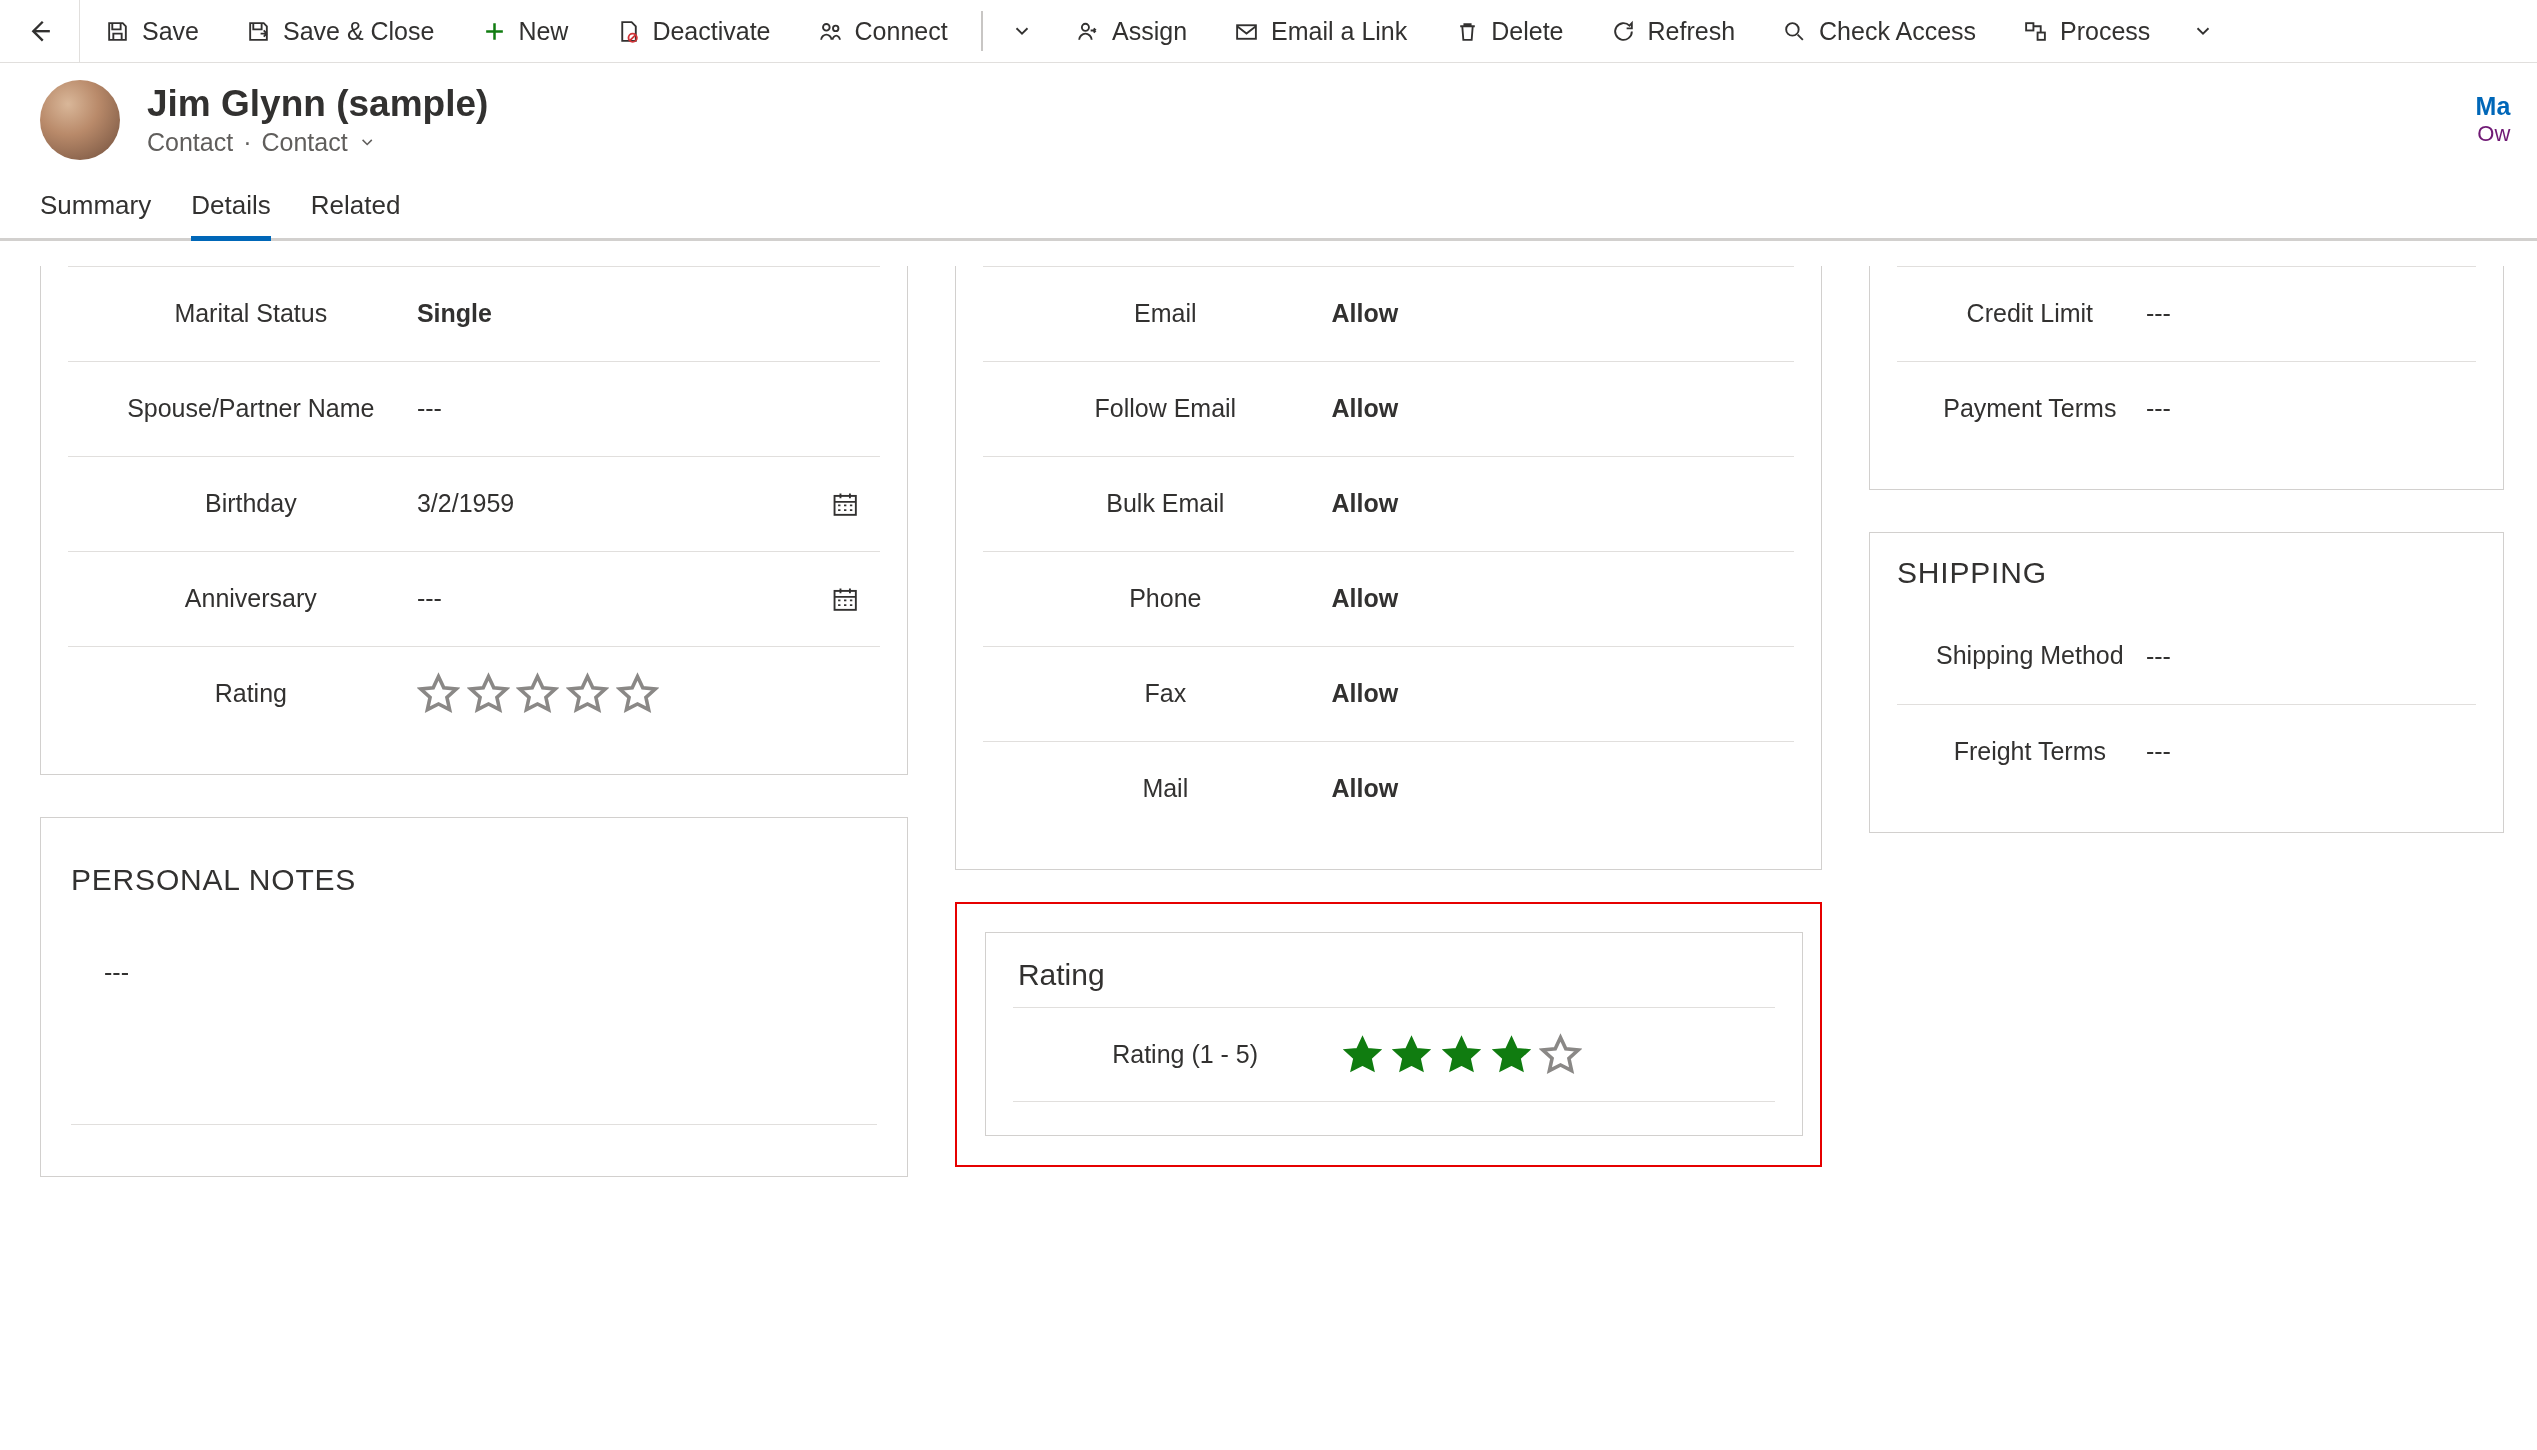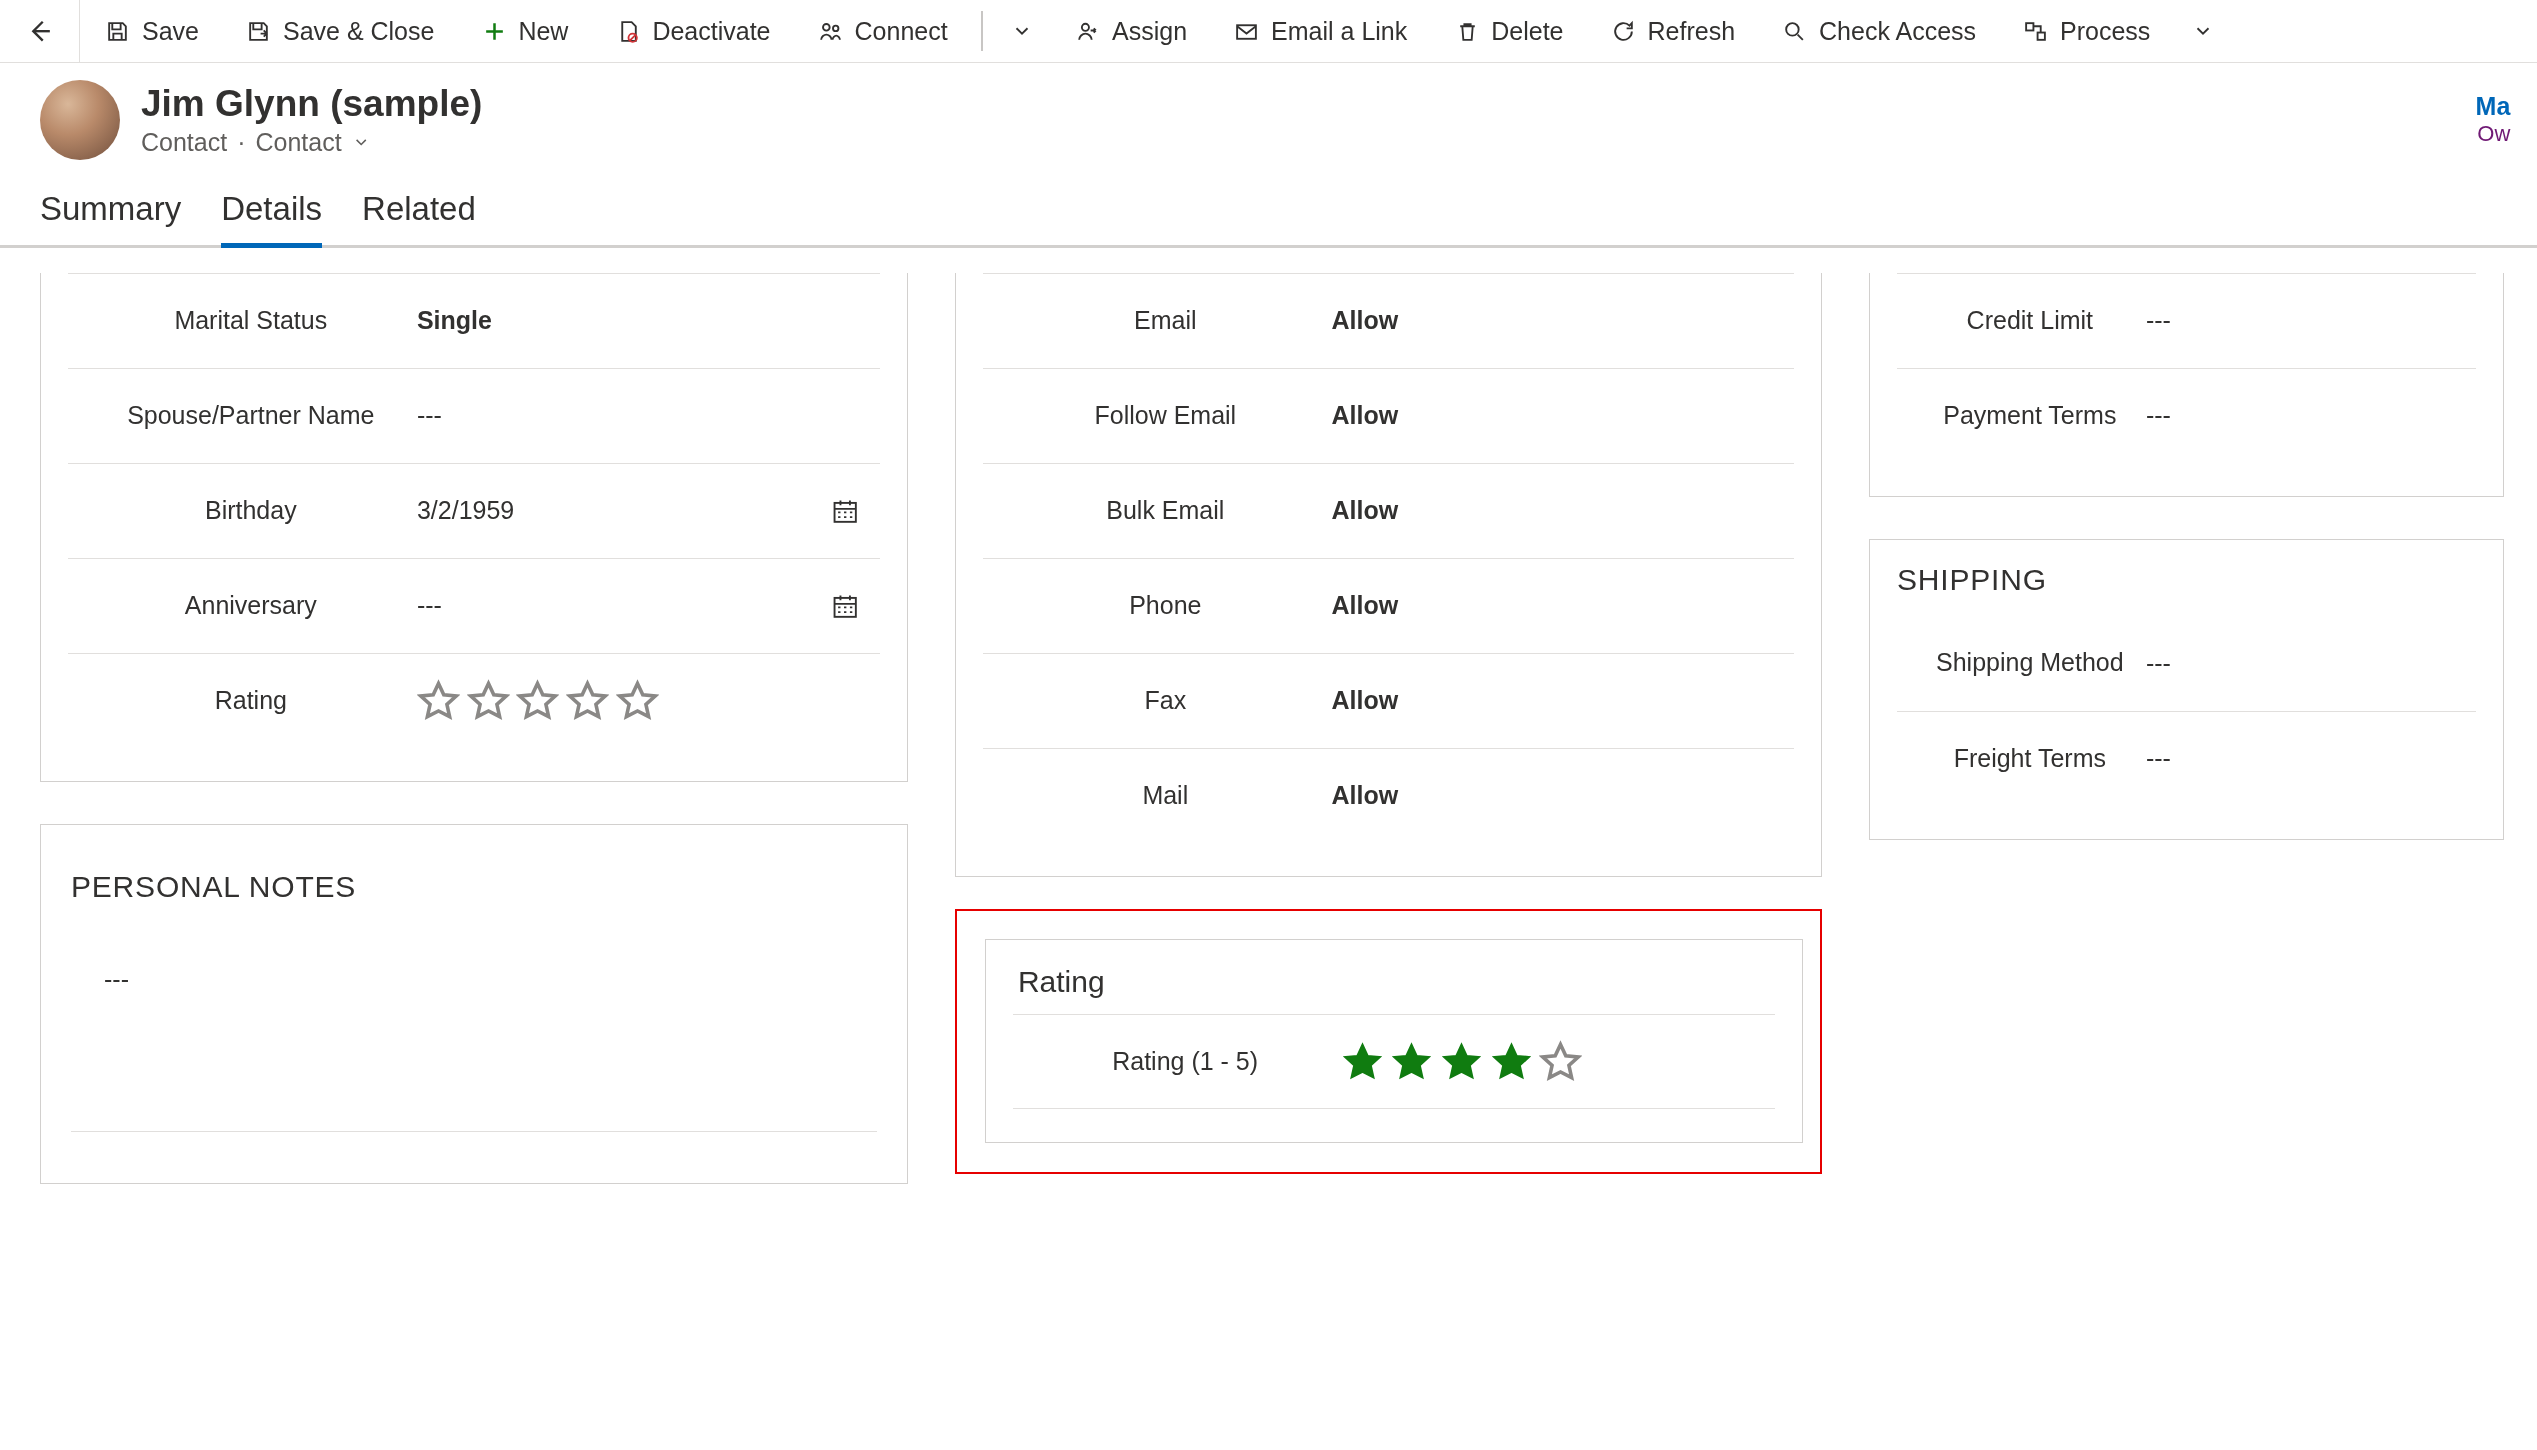--- a/index.html
+++ b/index.html
@@ -38,21 +38,21 @@
   .cmd-sep { width: 1.7px; height: 40px; background: #c8c6c4; margin: 0 8.4px; }
   .cmd-chevron { padding: 0 16.7px; cursor: pointer; }
 
   svg { display: block; }
 
   
   .record-header {
     display: flex;
     align-items: center;
     padding: 16.7px 20px 8.4px 40px;
-    gap: 21px;
+    gap: 27px;
   }
   .avatar {
     width: 80px; height: 80px; border-radius: 50%;
     background: radial-gradient(circle at 35% 30%, #d9b799 0%, #b98a6a 40%, #6e4d3b 100%);
     flex-shrink: 0;
   }
   .rec-title { font-size: 37px; font-weight: 600; }
   .rec-sub { font-size: 25px; color: #605e5c; margin-top: 3px; display: flex; align-items: center; gap: 10px; }
   .rec-sub .dot { color: #605e5c; }
   .rec-sub .chev { cursor: pointer; }
@@ -61,21 +61,21 @@
   .header-right .ow { color: #701a75; font-size: 22px; }
 
   
   .tabs {
     display: flex;
     gap: 40px;
     padding: 22px 0 0 40px;
     border-bottom: 3.3px solid #d2d0ce;
   }
   .tab {
-    font-size: 33px;
+    font-size: 26px;
     padding-bottom: 16.7px;
     cursor: pointer;
     position: relative;
     color: #323130;
   }
   .tab.active { font-weight: 400; }
   .tab.active::after {
     content: "";
     position: absolute;
     left: 0; right: 0; bottom: -3.3px;

